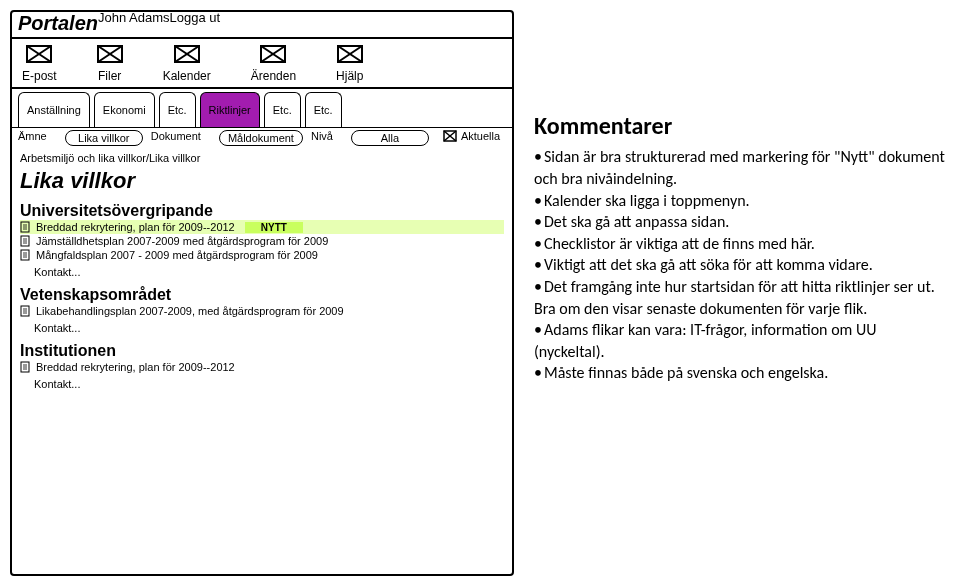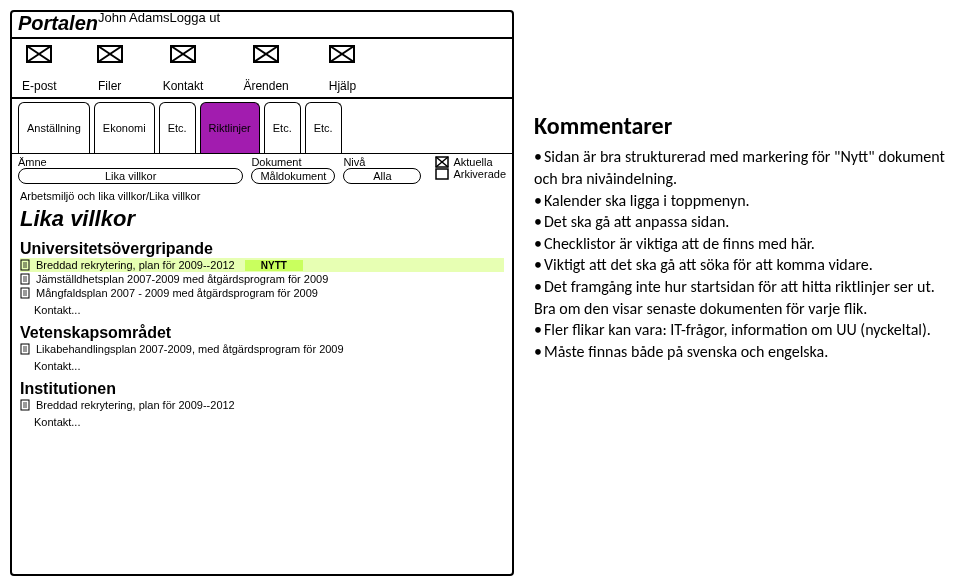--- a/index.html
+++ b/index.html
@@ -44,55 +44,55 @@
     display: flex;
     gap: 40px;
     padding: 6px 10px 4px 10px;
     border-bottom: 2px solid #000;
   }
   .main-tab {
     display: flex;
     flex-direction: column;
     align-items: center;
     font-size: 12px;
-    gap: 16px;
+    gap: 6px;
   }
   
   .iconbox {
     width: 26px; height: 18px;
   }
   .sub-tabs {
     display: flex;
     gap: 4px;
     padding: 3px 6px 0 6px;
   }
   .sub-tab {
     border: 1.5px solid #000;
     border-bottom: none;
     border-radius: 6px 6px 0 0;
-    padding: 19px 8px;
+    padding: 11px 8px;
     font-size: 11px;
     background: #fff;
     text-align: center;
   }
   .sub-tab.active {
     background: #a21caf;
   }
   .filters-row {
     display: flex;
     align-items: flex-start;
     gap: 8px;
     padding: 2px 6px 4px 6px;
     font-size: 11px;
     border-top: 1.5px solid #000;
   }
   .filter-col {
     display: flex;
-    flex-direction: column;
-    gap: 0;
+    flex-direction: row;
+    gap: 18px;
   }
   .filter-input {
     border: 1.5px solid #000;
     border-radius: 10px;
     padding: 1px 8px;
     min-width: 60px;
     text-align: center;
     font-family: inherit;
     font-size: 11px;
   }
@@ -199,21 +199,21 @@
       <line x1="25" y1="1" x2="1" y2="17" stroke="#000" stroke-width="2"></line>
     </svg>
     <span>Filer</span>
       </div>
       <div class="main-tab">
     <svg class="iconbox">
       <rect x="1" y="1" width="24" height="16" fill="none" stroke="#000" stroke-width="2"></rect>
       <line x1="1" y1="1" x2="25" y2="17" stroke="#000" stroke-width="2"></line>
       <line x1="25" y1="1" x2="1" y2="17" stroke="#000" stroke-width="2"></line>
     </svg>
-    <span>Kontakt</span>
+    <span>Kalender</span>
       </div>
       <div class="main-tab">
     <svg class="iconbox">
       <rect x="1" y="1" width="24" height="16" fill="none" stroke="#000" stroke-width="2"></rect>
       <line x1="1" y1="1" x2="25" y2="17" stroke="#000" stroke-width="2"></line>
       <line x1="25" y1="1" x2="1" y2="17" stroke="#000" stroke-width="2"></line>
     </svg>
     <span>Ärenden</span>
       </div>
       <div class="main-tab">
@@ -329,16 +329,16 @@
 
 <div class="comments">
   <h2>Kommentarer</h2>
   <ul id="comments-list">
       <li>Sidan är bra strukturerad med markering för "Nytt" dokument och bra nivåindelning.</li>
       <li>Kalender ska ligga i toppmenyn.</li>
       <li>Det ska gå att anpassa sidan.</li>
       <li>Checklistor är viktiga att de finns med här.</li>
       <li>Viktigt att det ska gå att söka för att komma vidare.</li>
       <li>Det framgång inte hur startsidan för att hitta riktlinjer ser ut. Bra om den visar senaste dokumenten för varje flik.</li>
-      <li>Fler flikar kan vara: IT-frågor, information om UU (nyckeltal).</li>
+      <li>Adams flikar kan vara: IT-frågor, information om UU (nyckeltal).</li>
       <li>Måste finnas både på svenska och engelska.</li>
     </ul>
 </div>
 
 </body></html>

